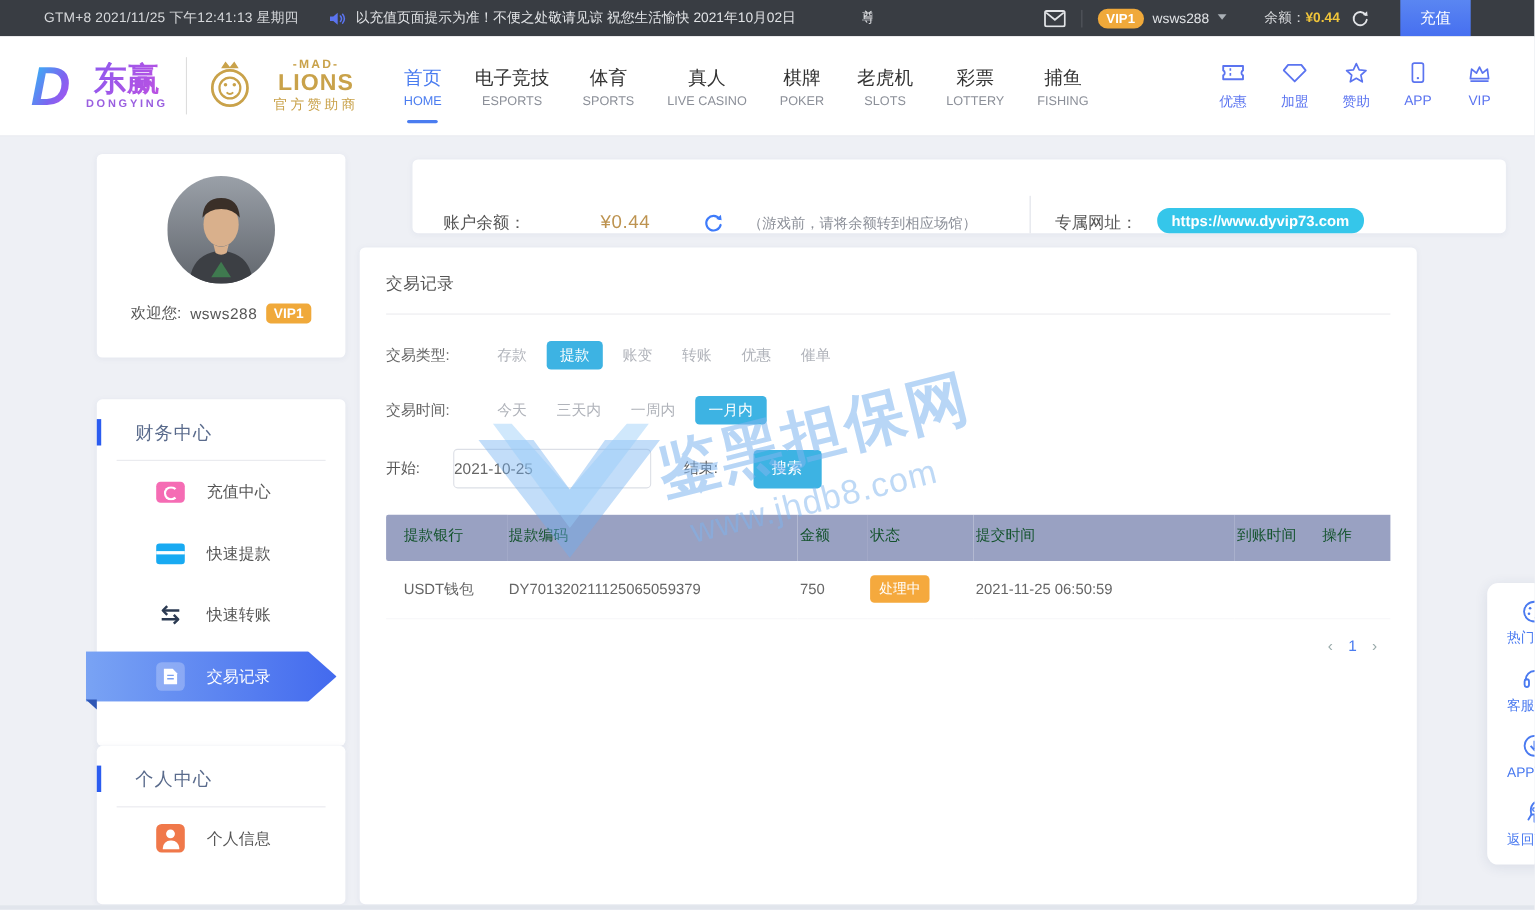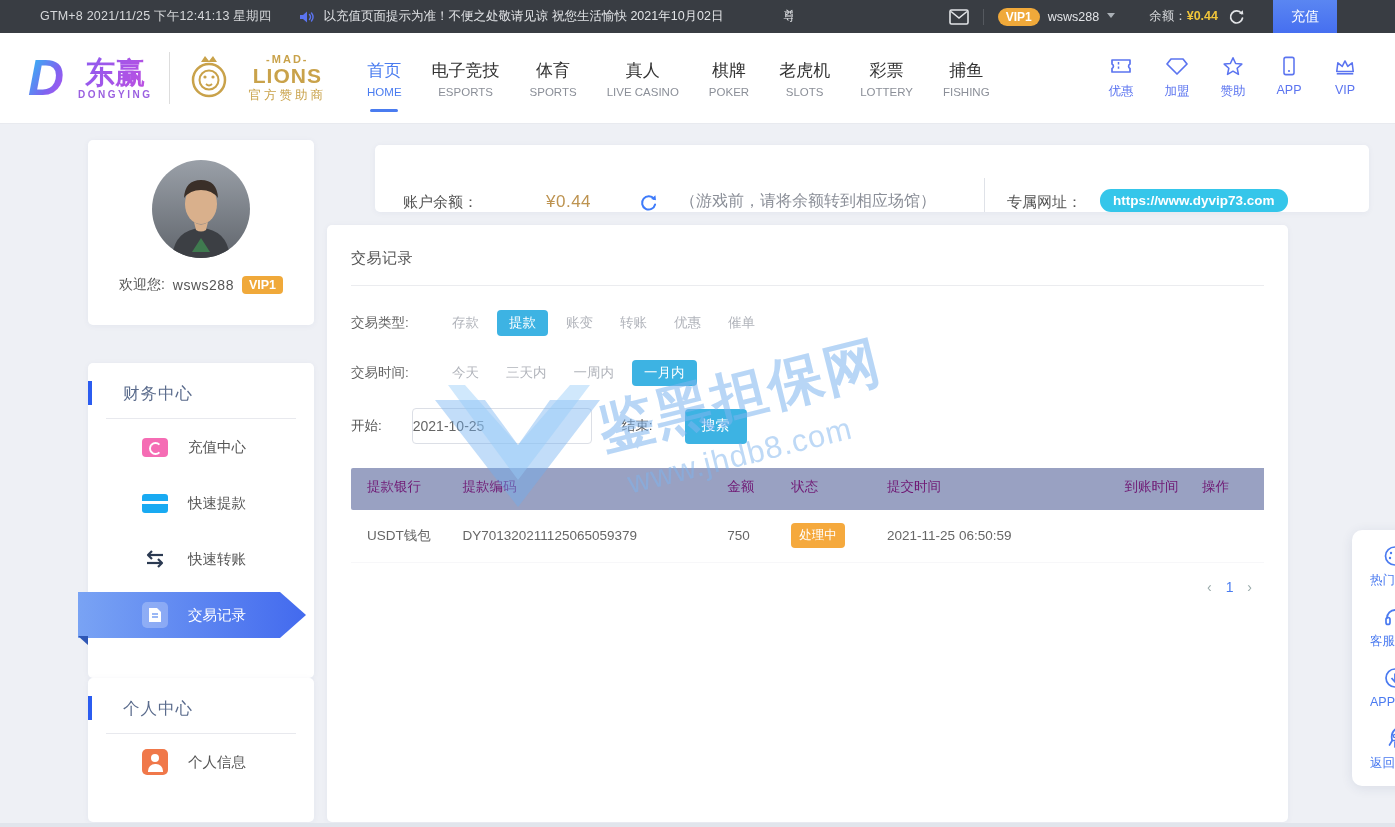--- a/index.html
+++ b/index.html
@@ -109,21 +109,21 @@
     border-left:10px solid transparent; border-top:9px solid #2f57b5; }
   .doc-badge { width:26px; height:26px; border-radius:5px; background:rgba(255,255,255,.25); display:flex; align-items:center; justify-content:center; }
   .person-badge { width:26px; height:26px; border-radius:5px; background:#f0784a; display:flex; align-items:end; justify-content:center; overflow:hidden; position:relative; }
   .person-badge::before { content:""; position:absolute; top:5px; left:50%; transform:translateX(-50%); width:8px; height:8px; border-radius:50%; background:#fff; }
   .person-badge::after { content:""; width:15px; height:8px; border-radius:7px 7px 0 0; background:#fff; margin-bottom:3px; }
   
   .balance-card { left:327px; top:145px; width:994px; height:67px; display:flex; align-items:flex-end; padding:0 28px;margin-left:48px; }
   .bal-label { font-size:15px; color:#555; }
   .bal-value { font-size:17px; color:#bd9350; margin-left:68px; letter-spacing:.5px; }
   .bal-refresh { margin-left:48px; display:flex; cursor:pointer; }
-  .bal-note { font-size:16px; color:#8b8f98; margin-left:22px; }
+  .bal-note { font-size:13px; color:#8b8f98; margin-left:22px; }
   .bal-divider { width:1px; height:34px; background:#dfe2e8; margin-left:48px; }
   .url-label { font-size:15px; color:#555; margin-left:22px; }
   .url-badge { margin-left:18px; background:#35c6ea; color:#fff; font-weight:bold; font-size:13.5px; padding:4px 13px; border-radius:11px; cursor:pointer; }
   .trans-card { left:327px; top:225px; width:961px; height:597px; padding:24px; }
   .trans-title { font-size:15px; color:#555; letter-spacing:.5px; }
   .trans-hr { border-bottom:1px solid #ebecef; margin-top:17px; }
   .filter-row { display:flex; align-items:center; margin-top:24px; }
   .filter-label { width:92px; font-size:13.5px; color:#666; }
   .filter-opts { display:flex; align-items:center; gap:9px; }
   .filter-opt { font-size:13.5px; color:#b0b3ba; padding:4px 9px; cursor:pointer; }
@@ -136,21 +136,21 @@
     font-family:"Liberation Sans","DejaVu Sans",sans-serif; background:#fff;
   }
   .date-input.end { width:185px; }
   .end-label { margin-left:18px; }
   .search-btn {
     width:62px; height:35px; margin-left:20px; border:none; border-radius:4px;
     background:#3db3e3; color:#fff; font-size:14px; cursor:pointer;
   }
   table.trans-table { width:100%; margin-top:24px; border-collapse:collapse; }
   .trans-table th {
-    background:#99a1c2; color:#701a75; font-weight:normal; font-size:13.5px;
+    background:#99a1c2; color:#14532d; font-weight:normal; font-size:13.5px;
     text-align:left; height:42px; padding:0 0 4px 2px;
   }
   .trans-table th:first-child { padding-left:16px; border-radius:2px 0 0 2px; }
   .trans-table td { font-size:13.5px; color:#666; height:52px; padding:0 0 0 2px; border-bottom:1px solid #f7f7f9; }
   .trans-table td:first-child { padding-left:16px; }
   .status-badge { display:inline-block; background:#f5a93d; color:#fff; font-size:12.5px; padding:4px 8px; border-radius:4px; }
   .pagination { margin-top:16px; text-align:right; font-size:14px; color:#999; padding-right:8px; }
   .pagination .pg-arrow { cursor:pointer; padding:0 4px; color:#9aa; }
   .pagination .pg-num { color:#4a7cf0; padding:0 6px; cursor:pointer; }
   

